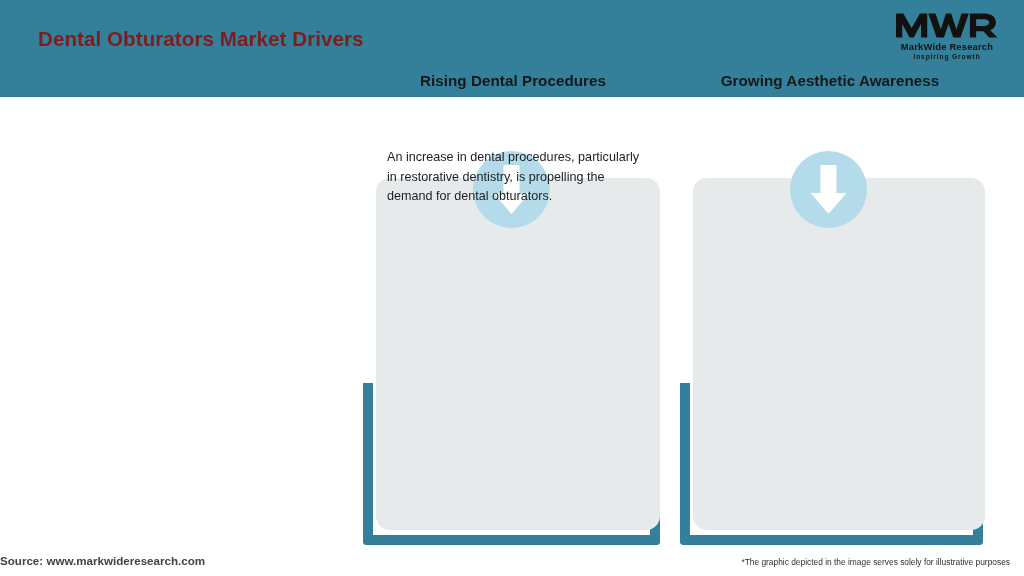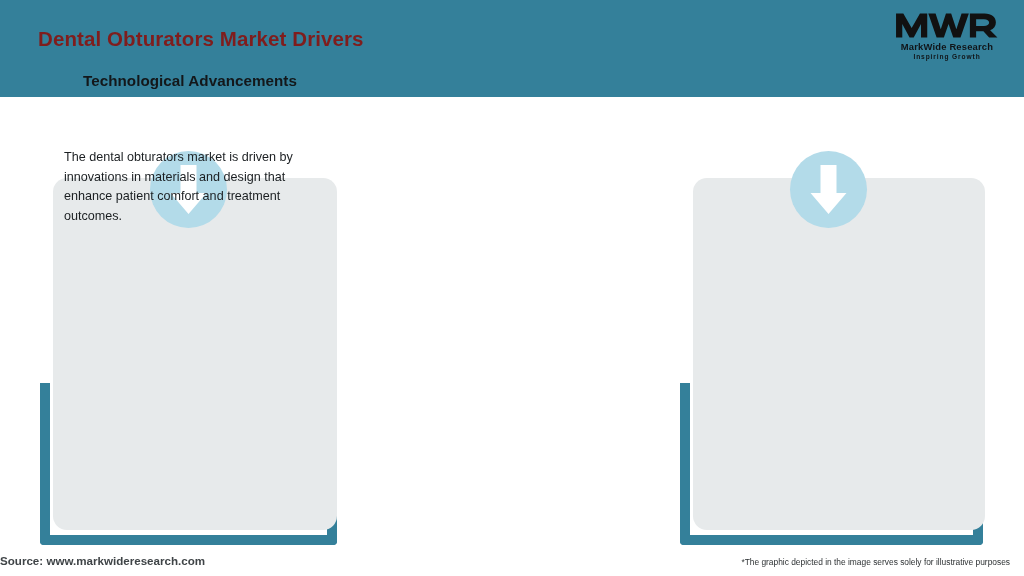--- a/index.html
+++ b/index.html
@@ -186,39 +186,40 @@
       <path d="M64 4 L78 4 L88 34 L98 4 L108 4 L118 34 L128 4 L142 4 L126 50 L112 50 L103 24 L94 50 L80 50 Z"></path>
       <path d="M144 50 L144 4 L172 4 C186 4 194 11 194 21 C194 28 190 33 183 36 L197 50 L181 50 L170 38 L156 38 L156 50 Z M156 15 L156 28 L171 28 C177 28 181 25 181 21.5 C181 18 177 15 171 15 Z"></path>
     </g>
   </svg>
   <div class="logo-name">MarkWide Research</div>
   <div class="logo-tagline">Inspiring Growth</div>
 </div>
 
 <div class="cards-layer">
 
-  <div class="card-group g0">
+
+  <div class="card-group g1">
     <div class="card-frame"></div>
     <div class="card-panel"></div>
     <div class="card-badge">
       <svg width="77" height="77" viewBox="0 0 77 77">
         <path d="M30.5 14 L46.5 14 L46.5 42 L56.5 42 L38.5 63 L20.5 42 L30.5 42 Z" fill="#ffffff"></path>
       </svg>
     </div>
-    <div class="card-title">Technological Advancements</div>
-    <div class="card-body">The dental obturators market is driven by innovations in materials and design that enhance patient comfort and treatment outcomes.</div>
+    <div class="card-title">Rising Dental Procedures</div>
+    <div class="card-body">An increase in dental procedures, particularly in restorative dentistry, is propelling the demand for dental obturators.</div>
   </div>
-
 
   <div class="card-group g2">
     <div class="card-frame"></div>
     <div class="card-panel"></div>
     <div class="card-badge">
       <svg width="77" height="77" viewBox="0 0 77 77">
         <path d="M30.5 14 L46.5 14 L46.5 42 L56.5 42 L38.5 63 L20.5 42 L30.5 42 Z" fill="#ffffff"></path>
       </svg>
     </div>
+    <div class="card-title">Growing Aesthetic Awareness</div>
   </div>
 
 </div>
 
 <div class="footer-source">Source: www.markwideresearch.com</div>
 <div class="footer-note">*The graphic depicted in the image serves solely for illustrative purposes</div>
 
 </body></html>

